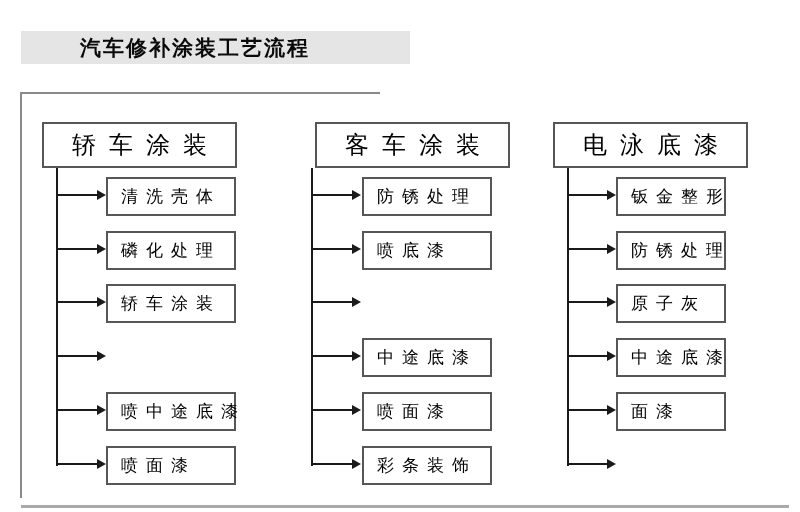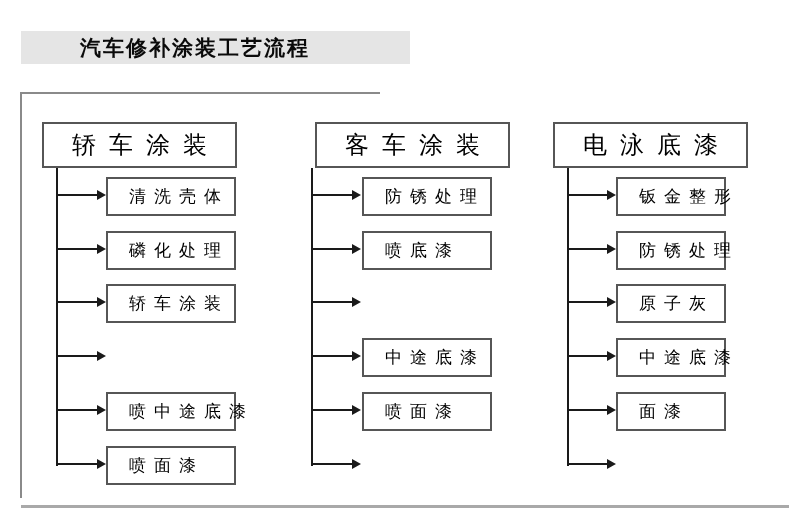--- a/index.html
+++ b/index.html
@@ -17,21 +17,21 @@
   .frame-top{position:absolute;left:20px;top:92px;width:360px;height:2px;background:#8a8a8a;}
   .frame-left{position:absolute;left:20px;top:92px;width:2px;height:406px;background:#8a8a8a;}
   .bottom-rule{position:absolute;left:21px;top:505px;width:768px;height:3px;background:#a9a9a9;}
 
   
   .box{position:absolute;box-sizing:border-box;background:#fff;border:2px solid #565656;
        display:flex;align-items:center;}
   .header{top:122px;width:195px;height:46px;justify-content:center;font-size:24px;}
   .header .htext{letter-spacing:13px;margin-right:-13px;white-space:nowrap;}
   .item{height:39px;font-size:17px;}
-  .item .itext{padding-left:13px;letter-spacing:8px;white-space:nowrap;margin-left:8px;}
+  .item .itext{padding-left:13px;letter-spacing:8px;white-space:nowrap;}
 
   .c1h{left:42px}  .c2h{left:315px} .c3h{left:553px}
   .c1i{left:106px;width:130px} .c2i{left:362px;width:130px} .c3i{left:616px;width:110px}
   .r1{top:177px}.r2{top:231px}.r3{top:284px}.r4{top:338px}.r5{top:392px}.r6{top:446px}
 
   
   .trunk{position:absolute;top:168px;height:298px;width:2px;background:#1a1a1a;}
   .c1t{left:56px}.c2t{left:311px}.c3t{left:567px}
   .aline{position:absolute;height:2px;background:#1a1a1a;}
   .c1a{left:57px;width:40px}.c2a{left:312px;width:40px}.c3a{left:568px;width:39px}
@@ -107,20 +107,23 @@
   <div class="box item c2i r4">
     <span class="itext">中途底漆</span>
   </div>
   <div class="aline c2a lr5"></div>
   <div class="ahead c2ah hr5"></div>
   <div class="box item c2i r5">
     <span class="itext">喷面漆</span>
   </div>
   <div class="aline c2a lr6"></div>
   <div class="ahead c2ah hr6"></div>
+  <div class="box item c2i r6">
+    <span class="itext">彩条装饰</span>
+  </div>
 
   <div class="box header c3h">
     <span class="htext">电泳底漆</span>
   </div>
   <div class="trunk c3t"></div>
   <div class="aline c3a lr1"></div>
   <div class="ahead c3ah hr1"></div>
   <div class="box item c3i r1">
     <span class="itext">钣金整形</span>
   </div>

